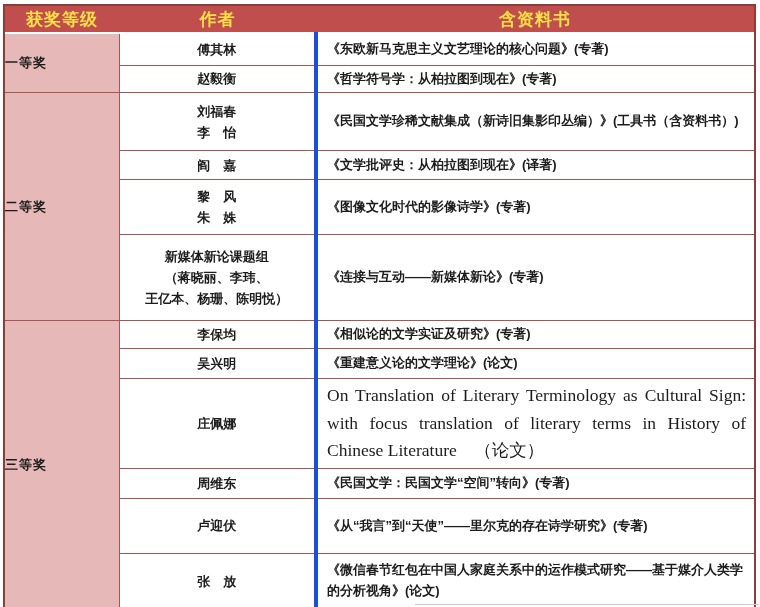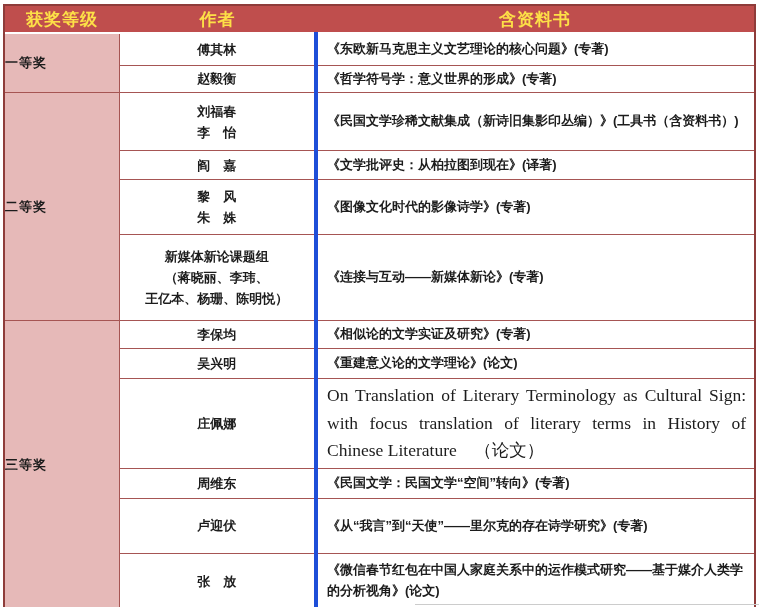--- a/index.html
+++ b/index.html
@@ -105,21 +105,21 @@
       </tr>
     </thead>
     <tbody>
       <tr class="r0 first">
         <td class="cell-level" rowspan="2">一等奖</td>
         <td class="cell-author">傅其林</td>
         <td class="cell-project">《东欧新马克思主义文艺理论的核心问题》(专著)</td>
       </tr>
       <tr class="r1">
         <td class="cell-author">赵毅衡</td>
-        <td class="cell-project">《哲学符号学：意义世界的形成》(专著)</td>
+        <td class="cell-project">《哲学符号学：从柏拉图到现在》(专著)</td>
       </tr>
       <tr class="r2">
         <td class="cell-level" rowspan="4">二等奖</td>
         <td class="cell-author">刘福春
 李　怡</td>
         <td class="cell-project">《民国文学珍稀文献集成（新诗旧集影印丛编）》(工具书（含资料书）)</td>
       </tr>
       <tr class="r3">
         <td class="cell-author">阎　嘉</td>
         <td class="cell-project">《文学批评史：从柏拉图到现在》(译著)</td>

